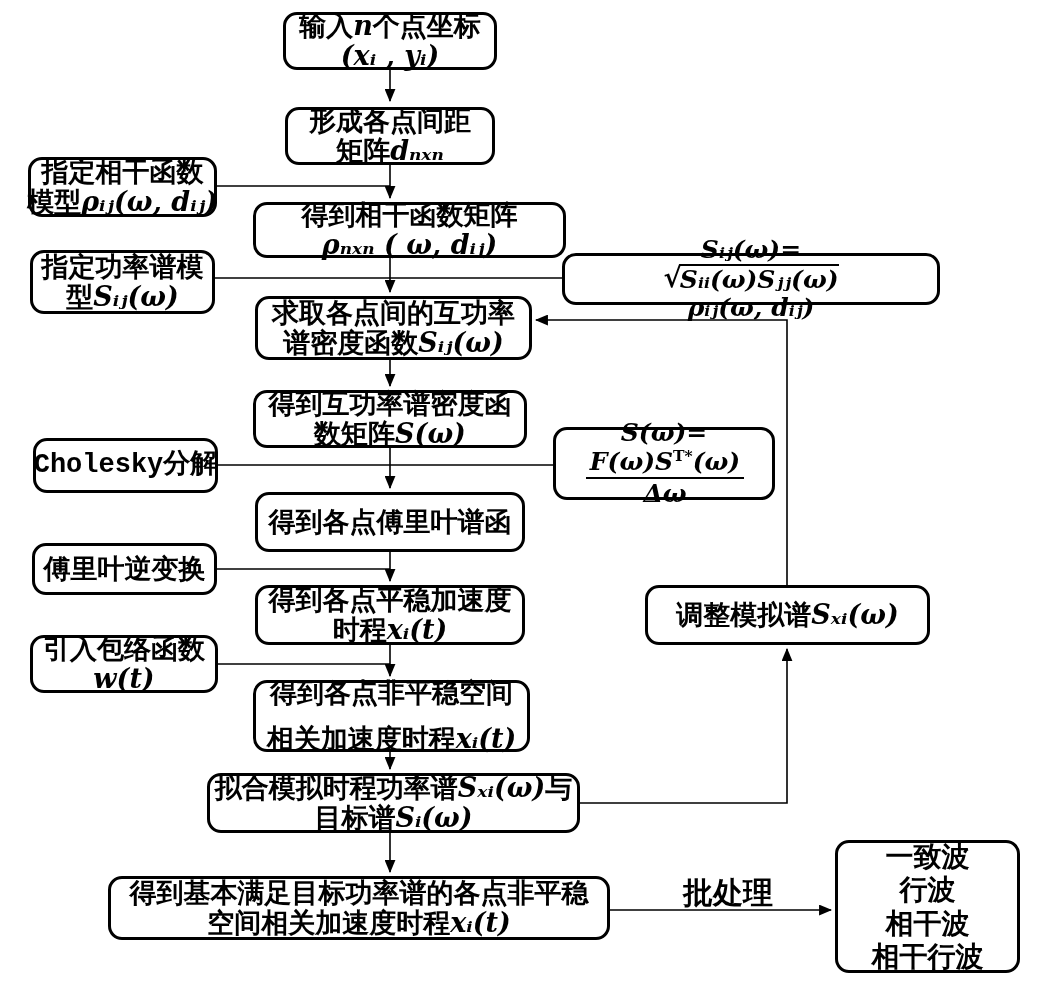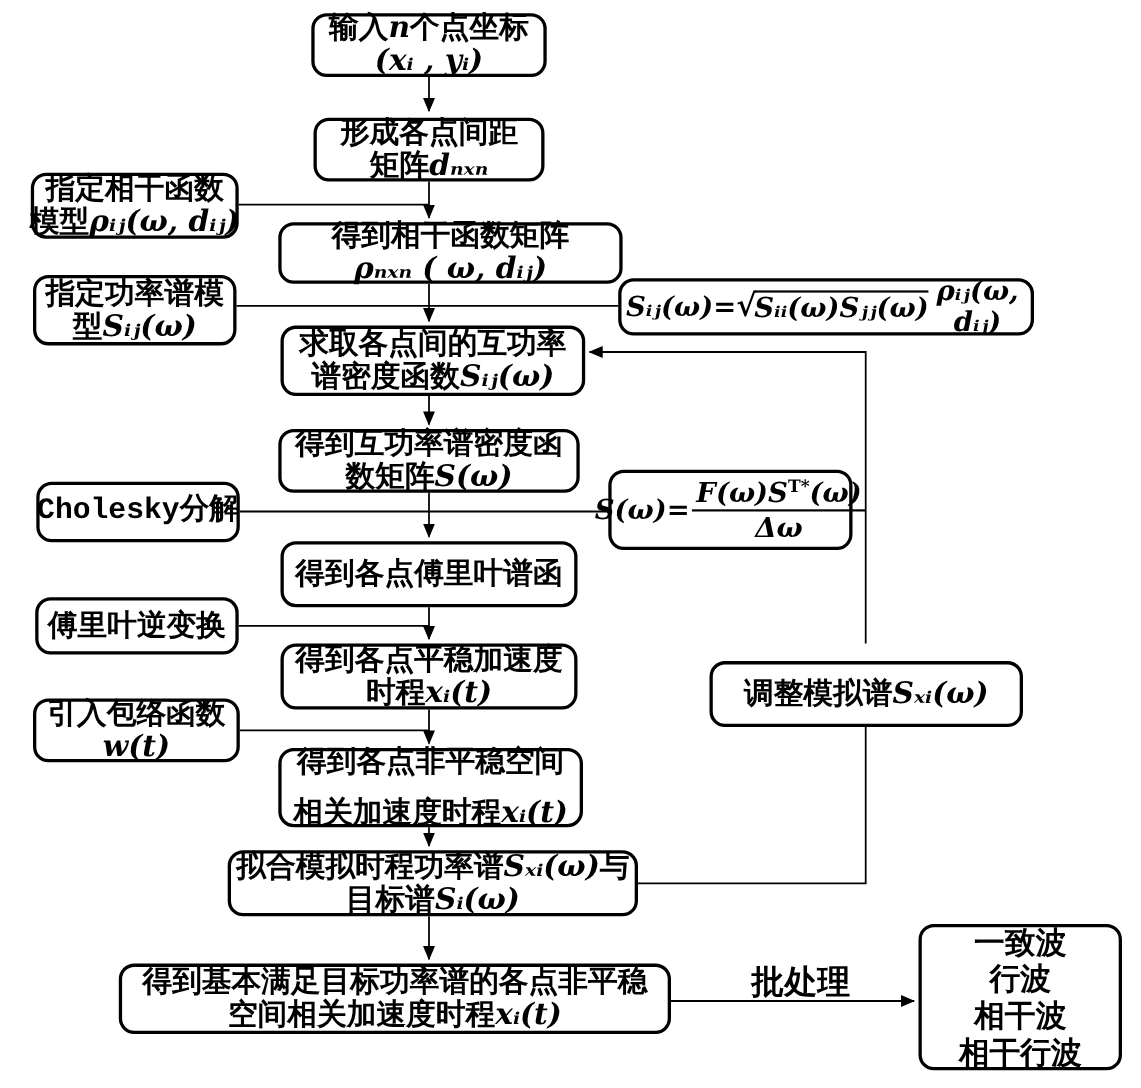--- a/index.html
+++ b/index.html
@@ -24,21 +24,21 @@
     justify-content:center;
     text-align:center;
     font-weight:700;
     font-size:27px;
     line-height:1.12;
     z-index:2;
     padding:2px 4px;
   }
   .node .ln{white-space:nowrap;}
   .m{font-style:italic;font-weight:700;}
-  .formula{font-size:25px;flex-direction:row;}
+  .formula{font-size:25px;flex-direction:column;}
   .frac{display:inline-flex;flex-direction:column;align-items:center;vertical-align:middle;margin-left:2px;}
   .frac .num{border-bottom:2px solid #000;padding:0 4px 1px 4px;white-space:nowrap;}
   .frac .den{padding-top:1px;}
   .sup{font-size:0.62em;vertical-align:super;font-style:normal;font-weight:700;}
   .rad{display:inline-flex;align-items:flex-start;}
   .rad .rsym{font-style:normal;font-size:1.12em;line-height:1;margin-right:-2px;}
   .rad .rbody{border-top:2.5px solid #000;padding-top:0px;white-space:nowrap;}
   .edge-label{
     position:absolute;z-index:2;
     font-weight:700;font-size:30px;white-space:nowrap;
@@ -158,21 +158,21 @@
   </div>
 
   <div class="node formula" style="left:553px;top:427px;width:222px;height:73px;">
     <span class="m">S(ω)=</span>
       <span class="frac">
         <span class="num"><span class="m">F(ω)S</span><span class="sup">T*</span><span class="m">(ω)</span></span>
         <span class="den m">Δω</span>
       </span>
   </div>
 
-  <div class="node" style="left:645px;top:585px;width:285px;height:60px;margin-top:16px;">
+  <div class="node" style="left:645px;top:585px;width:285px;height:60px;">
     <div class="ln"><span>调整模拟谱</span><span class="m">Sₓᵢ(ω)</span></div>
   </div>
 
   <div class="node" style="left:835px;top:840px;width:185px;height:133px;font-size:28px;line-height:1.18;">
     <div class="ln">一致波</div>
     <div class="ln">行波</div>
     <div class="ln">相干波</div>
     <div class="ln">相干行波</div>
   </div>
 

